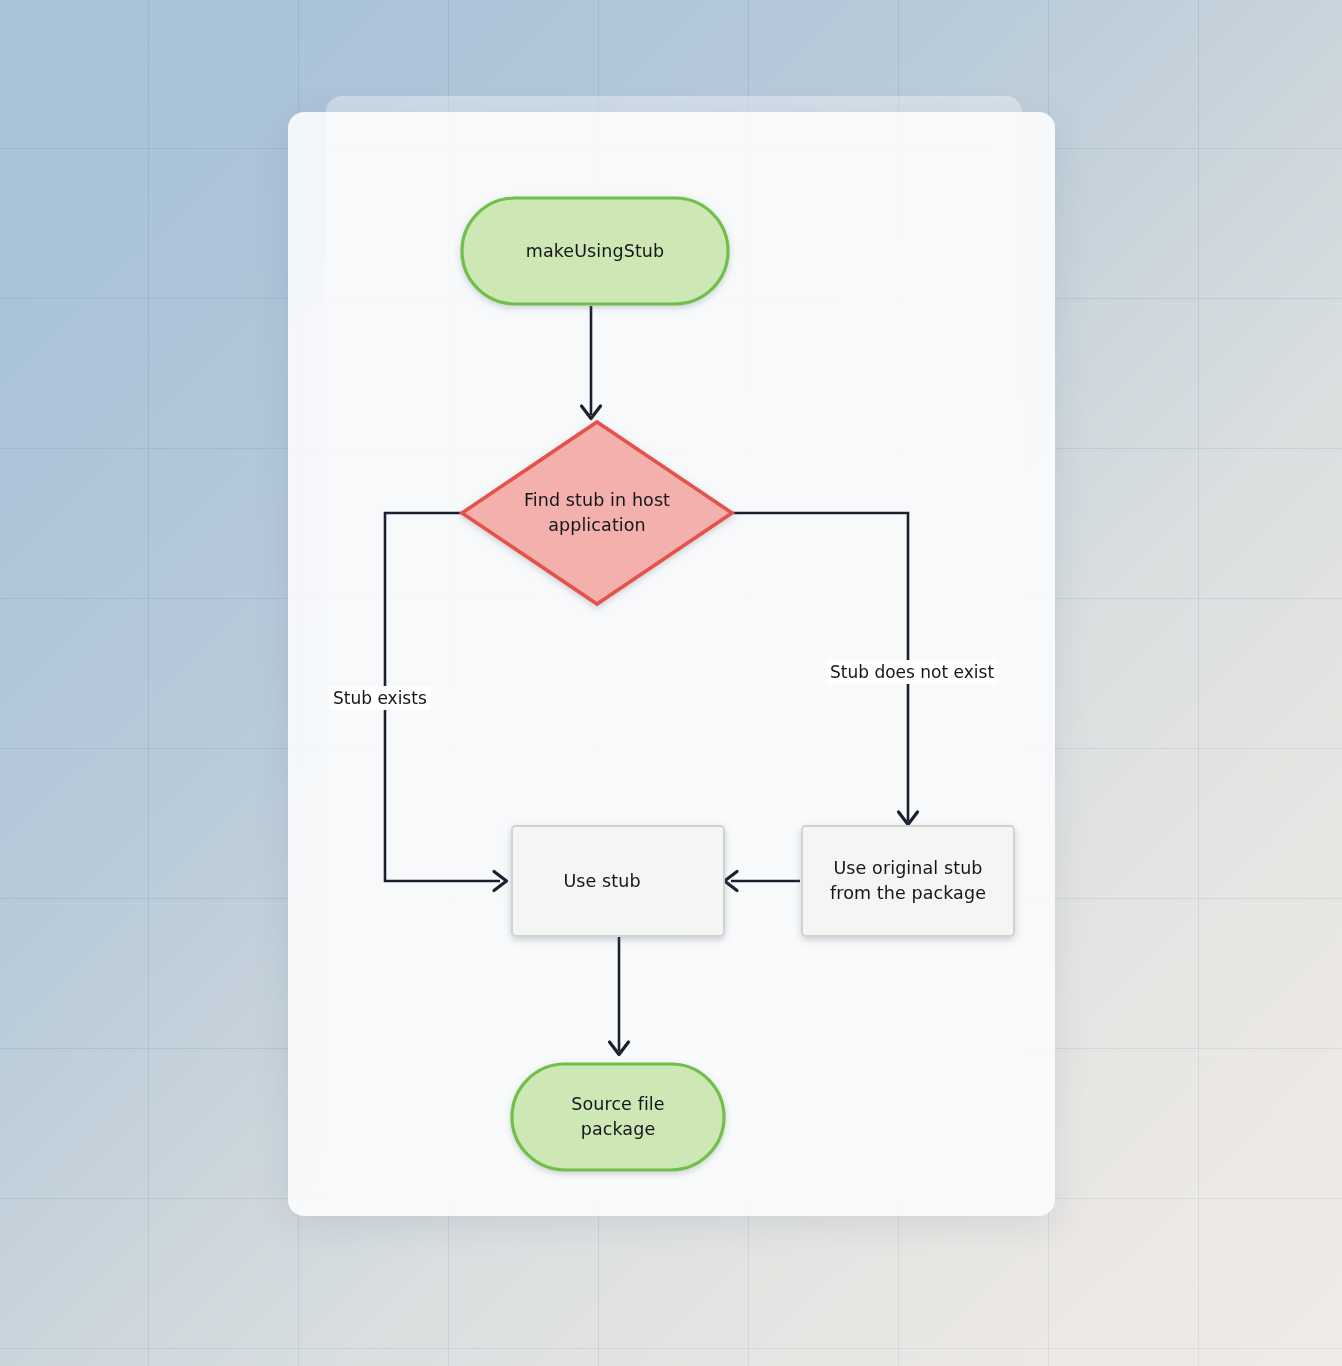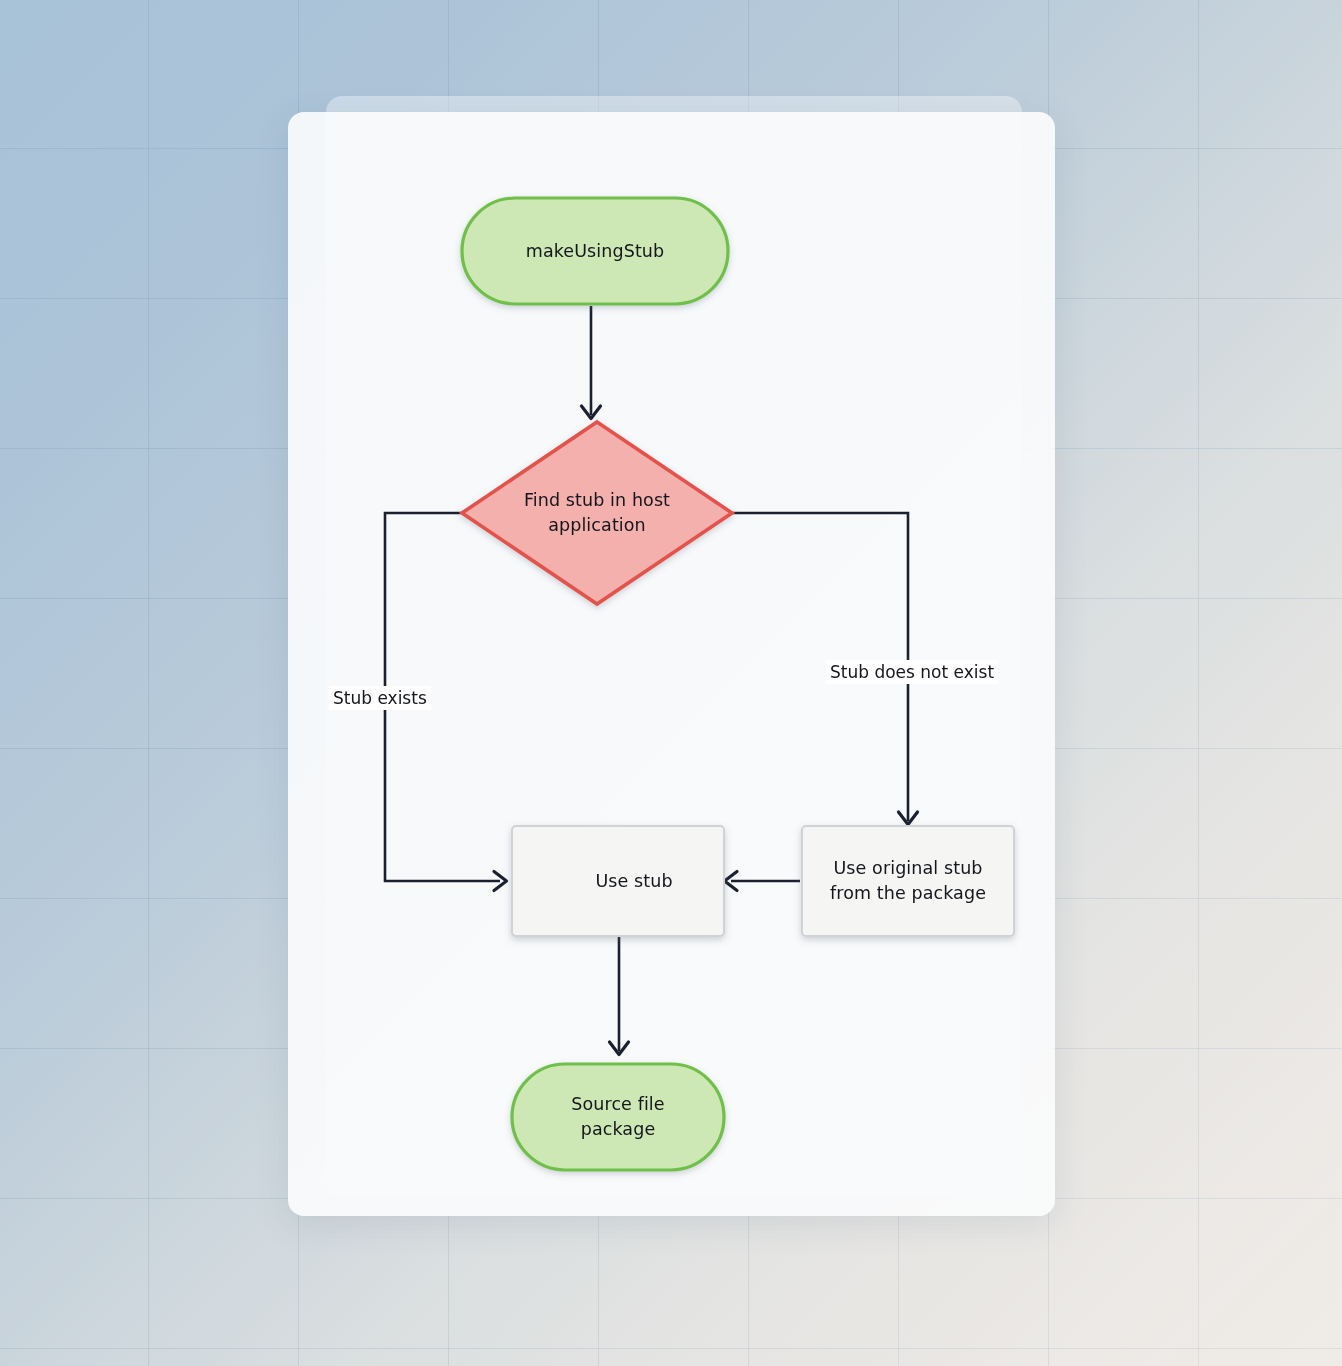--- a/index.html
+++ b/index.html
@@ -164,21 +164,21 @@
       <rect x="514" y="714" width="212" height="110" rx="4" ry="4" fill="#f5f5f4" stroke="#cfd2d6" stroke-width="2" filter="url(#boxShadow)"></rect>
 
       <rect x="224" y="952" width="212" height="106" rx="53" ry="53" fill="#cde8b5" stroke="#6fbf4a" stroke-width="3.2" filter="url(#nodeShadow)"></rect>
     </svg>
 
     <div class="node-label" style="left:174px; top:86px; width:266px; height:106px;">makeUsingStub</div>
 
     <div class="node-label" style="left:189px; top:351px; width:240px; height:100px;">Find stub in host
 application</div>
 
-    <div class="node-label" style="left:240px; top:714px; width:212px; height:110px;">Use stub</div>
+    <div class="node-label" style="left:208px; top:714px; width:212px; height:110px;">Use stub</div>
 
     <div class="node-label" style="left:514px; top:714px; width:212px; height:110px;">Use original stub
 from the package</div>
 
     <div class="node-label" style="left:224px; top:952px; width:212px; height:106px;">Source file
 package</div>
 
     <div class="edge-label" style="left:41px; top:574px;text-align:center;">Stub exists</div>
 
     <div class="edge-label" style="left:530px; top:548px;margin-left:8px;">Stub does not exist</div>

